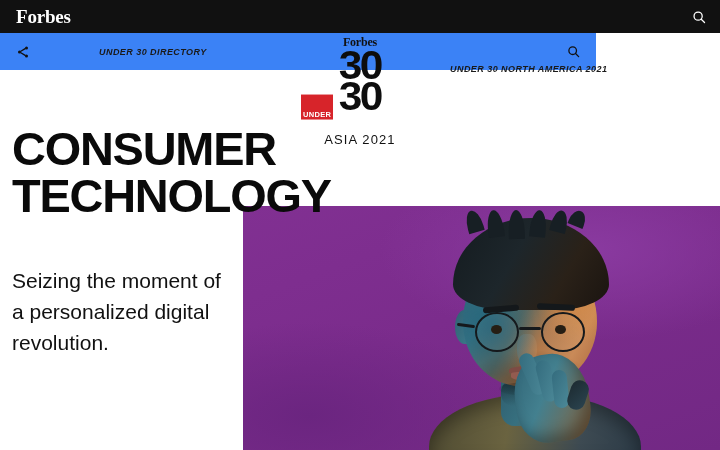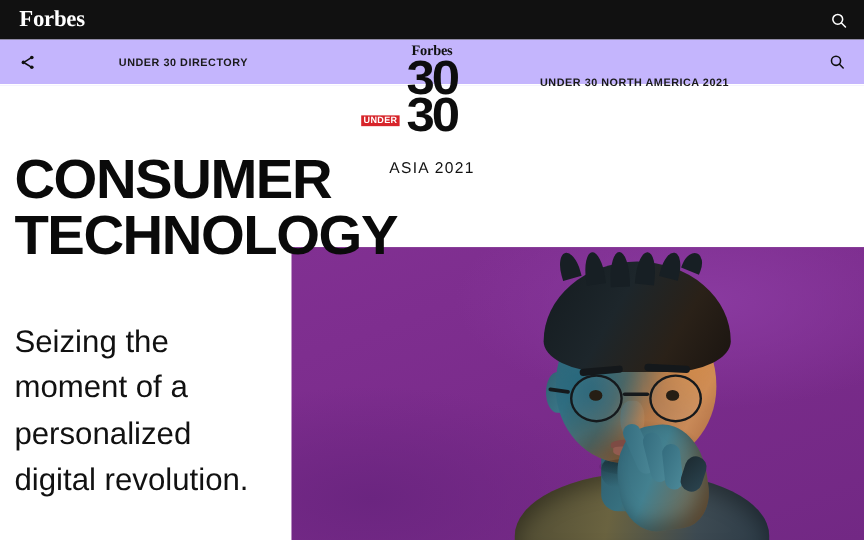--- a/index.html
+++ b/index.html
@@ -30,23 +30,24 @@
   }
   .topbar-search {
     position:absolute; right:10px; top:50%; transform:translateY(-50%);
     width:22px; height:22px;
     display:flex; align-items:center; justify-content:center;
     cursor:pointer;
   }
 
   
   .navbar {
-    position:absolute; left:0; top:33px; width:720px; height:38px;
-    background:#c4b5fd;
+    position:absolute; left:0; top:33px; width:596px; height:38px;
+    background:#3b82f6;
     border-bottom:1px solid #ffffff;
+    font-style:italic;
   }
   .share-btn {
     position:absolute; left:12px; top:50%; transform:translateY(-50%);
     width:22px; height:22px;
     display:flex; align-items:center; justify-content:center;
     cursor:pointer;
   }
   .nav-link {
     position:absolute; top:50%; transform:translateY(-50%);
     font-size:9px;
@@ -100,21 +101,21 @@
   }
   .badge-numrow.second { margin-top:-3px; }
   .badge-under {
     position:absolute;
     left:2px; top:50%; transform:translateY(-10%);
     background:#D7242A;
     color:#ffffff;
     font-size:7.5px;
     font-weight:700;
     letter-spacing:0.3px;
-    padding:0 2px 0 2px;
+    padding:16px 2px 0 2px;
     line-height:1.15;
   }
   .badge-asia {
     margin-top:18px;
     font-size:13px;
     font-weight:400;
     letter-spacing:1.1px;
     color:#111;
   }
 
@@ -135,21 +136,21 @@
     white-space:nowrap;
     transform:scaleX(1.02);
     transform-origin:left center;
   }
   .headline-line + .headline-line { margin-top:3px; }
 
   
   .deck {
     position:absolute; left:12px; top:265px;
     width:215px;
-    font-size:26px;
+    font-size:21px;
     font-weight:400;
     line-height:1.48;
     color:#111111;
     z-index:5;
   }
 
   
   .hero {
     position:absolute;
     left:243px; top:206px;

